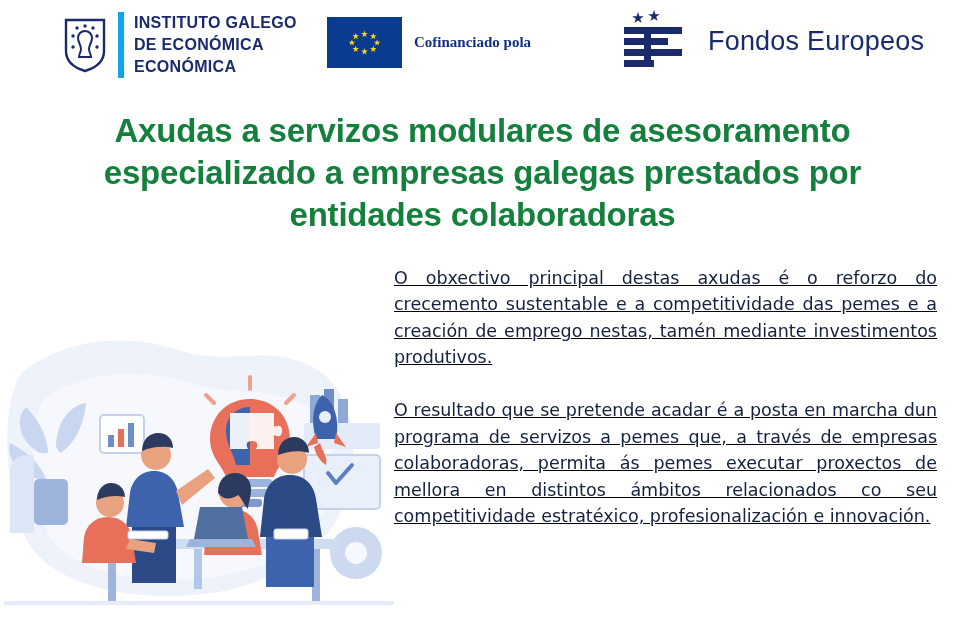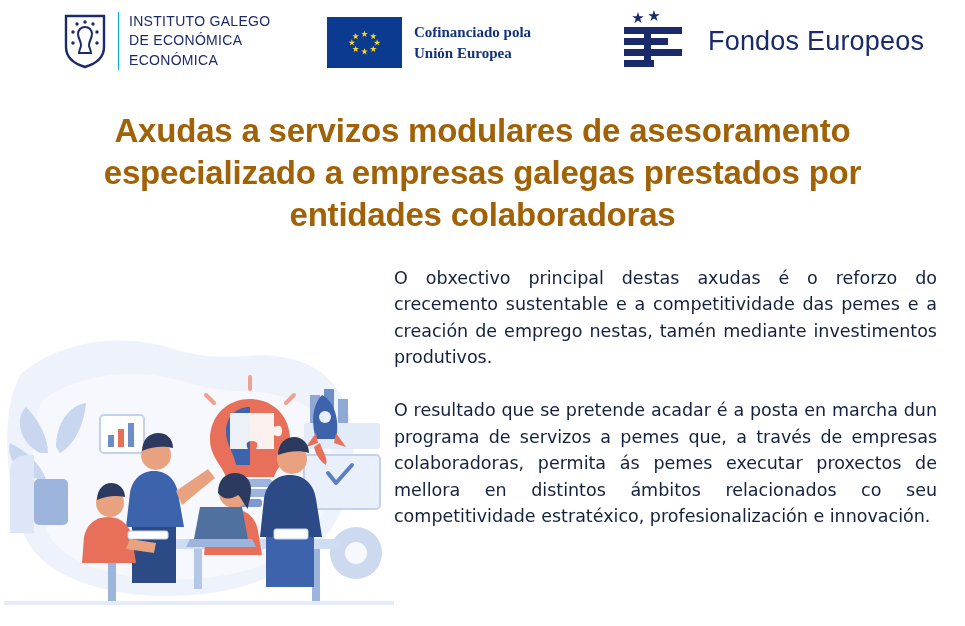--- a/index.html
+++ b/index.html
@@ -33,26 +33,26 @@
     align-items: center;
     gap: 10px;
   }
   .igape-shield {
     width: 46px;
     height: 56px;
     position: relative;
   }
   .igape-shield svg { display: block; }
   .igape-text {
-    font-size: 14px;
+    font-size: 16px;
     line-height: 1.38;
     letter-spacing: 0.3px;
     color: #1b2a6b;
-    font-weight: normal;
-    border-left: 1px solid #0ea5e9;
+    font-weight: bold;
+    border-left: 6px solid #0ea5e9;
     padding-left: 10px;
   }
   .igape-text div { white-space: nowrap; }
 
   
   .eu-block {
     position: absolute;
     left: 327px;
     top: 17px;
     display: flex;
@@ -93,21 +93,21 @@
     color: #1b2a6b;
     letter-spacing: 0.2px;
   }
 
   
   .title {
     margin: 20px 36px 0 36px;
     text-align: center;
     font-size: 33px;
     font-weight: bold;
-    color: #a16207;
+    color: #15803d;
     line-height: 1.28;
     letter-spacing: -0.2px;
   }
 
   
   .content {
     position: relative;
     margin-top: 22px;
     display: flex;
     align-items: flex-start;
@@ -117,20 +117,21 @@
     height: 320px;
     position: relative;
     flex: 0 0 390px;
     margin-left: 4px;
     margin-top: 44px;
   }
   .paragraphs {
     flex: 1;
     padding-right: 28px;
     padding-top: 6px;
+    text-decoration: underline;
   }
   .paragraphs p {
     margin: 0 0 26px 0;
     font-size: 17.5px;
     line-height: 1.52;
     color: #14203f;
     text-align: justify;
     font-family: "DejaVu Sans", sans-serif;
   }
   .paragraphs p:last-child { margin-bottom: 0; }
@@ -172,21 +173,20 @@
           <polygon points="45.3,14.9 46.1,17.3 48.6,17.3 46.6,18.8 47.3,21.2 45.3,19.7 43.3,21.2 44,18.8 42,17.3 44.5,17.3"></polygon>
           <polygon points="23.9,21.3 24.7,23.7 27.2,23.7 25.2,25.2 25.9,27.6 23.9,26.1 21.9,27.6 22.6,25.2 20.6,23.7 23.1,23.7"></polygon>
           <polygon points="49.1,21.3 49.9,23.7 52.4,23.7 50.4,25.2 51.1,27.6 49.1,26.1 47.1,27.6 47.8,25.2 45.8,23.7 48.3,23.7"></polygon>
           <polygon points="27.7,27.7 28.5,30.1 31,30.1 29,31.6 29.7,34 27.7,32.5 25.7,34 26.4,31.6 24.4,30.1 26.9,30.1"></polygon>
           <polygon points="45.3,27.7 46.1,30.1 48.6,30.1 46.6,31.6 47.3,34 45.3,32.5 43.3,34 44,31.6 42,30.1 44.5,30.1"></polygon>
         </g>
       </svg>
     </div>
     <div class="eu-label">
       <div>Cofinanciado pola</div>
-      <div>Unión Europea</div>
     </div>
   </div>
 
   <div class="fondos-block">
     <div class="fondos-mark">
       <svg width="74" height="62" viewBox="0 0 74 62">
         <g fill="#1b2a6b">
           <polygon points="18,2 19.4,6.2 23.8,6.2 20.2,8.8 21.6,13 18,10.4 14.4,13 15.8,8.8 12.2,6.2 16.6,6.2"></polygon>
           <polygon points="34,0 35.4,4.2 39.8,4.2 36.2,6.8 37.6,11 34,8.4 30.4,11 31.8,6.8 28.2,4.2 32.6,4.2"></polygon>
           <rect x="4" y="17" width="58" height="7"></rect>

